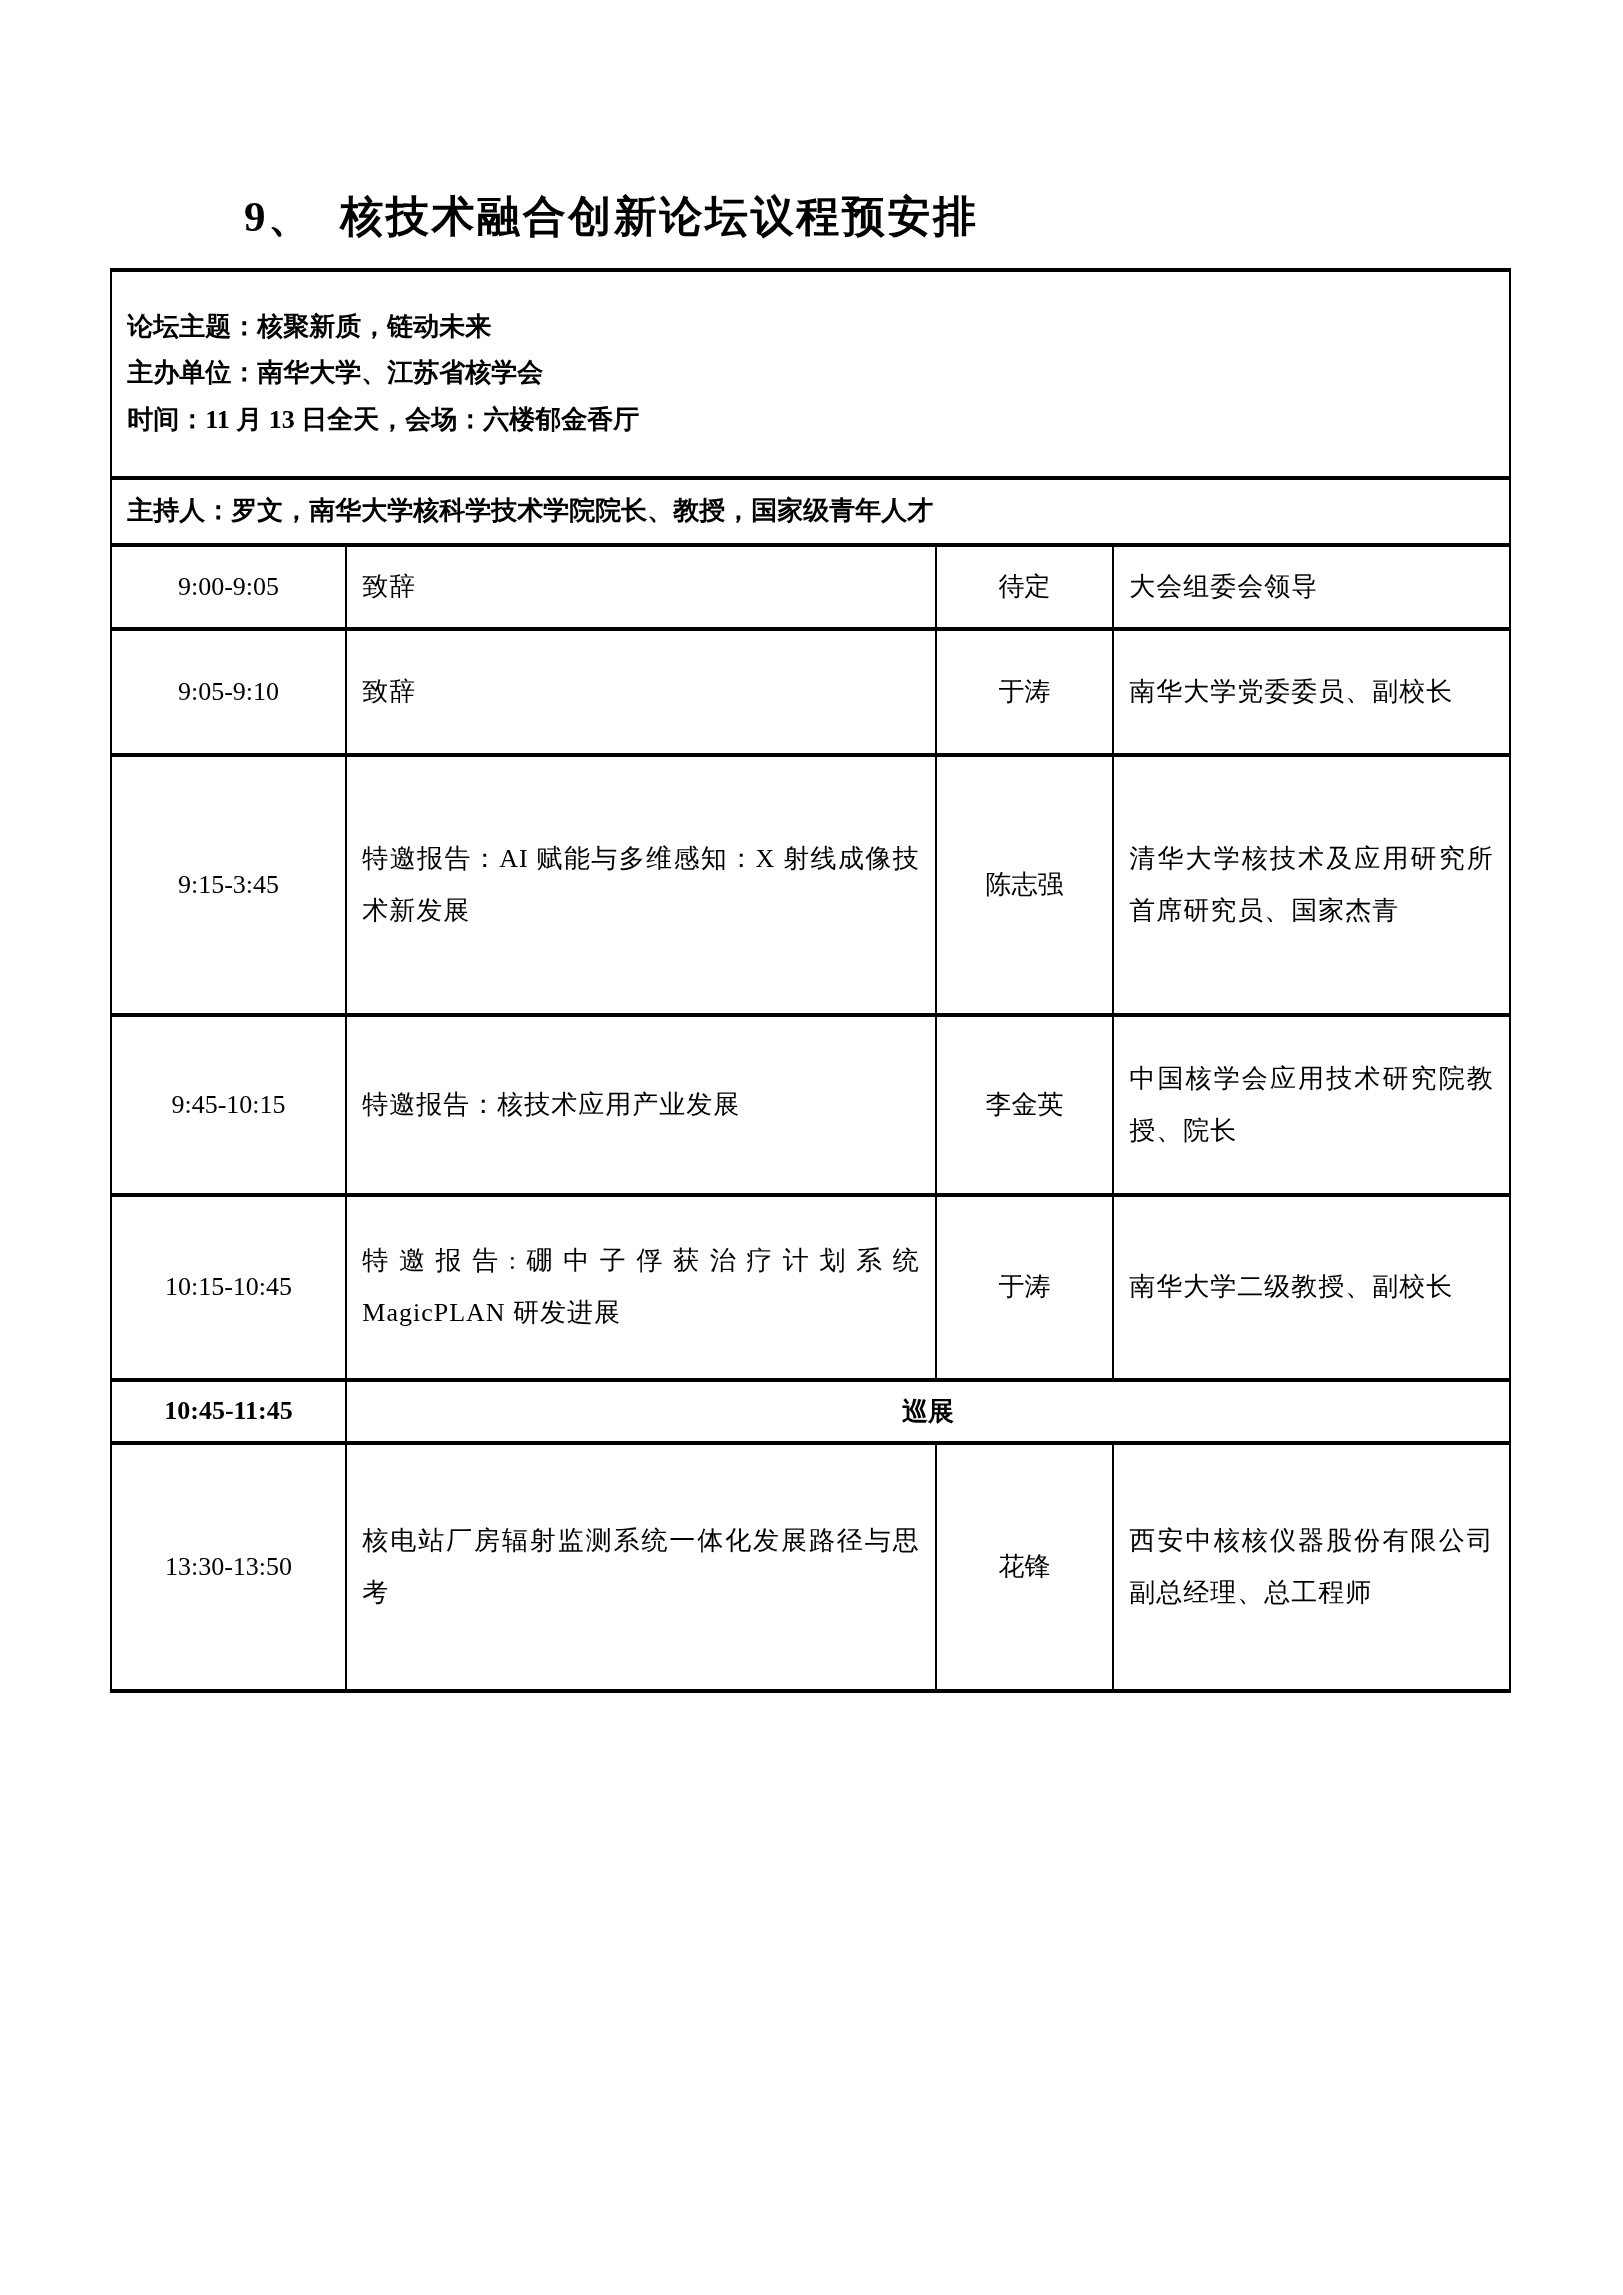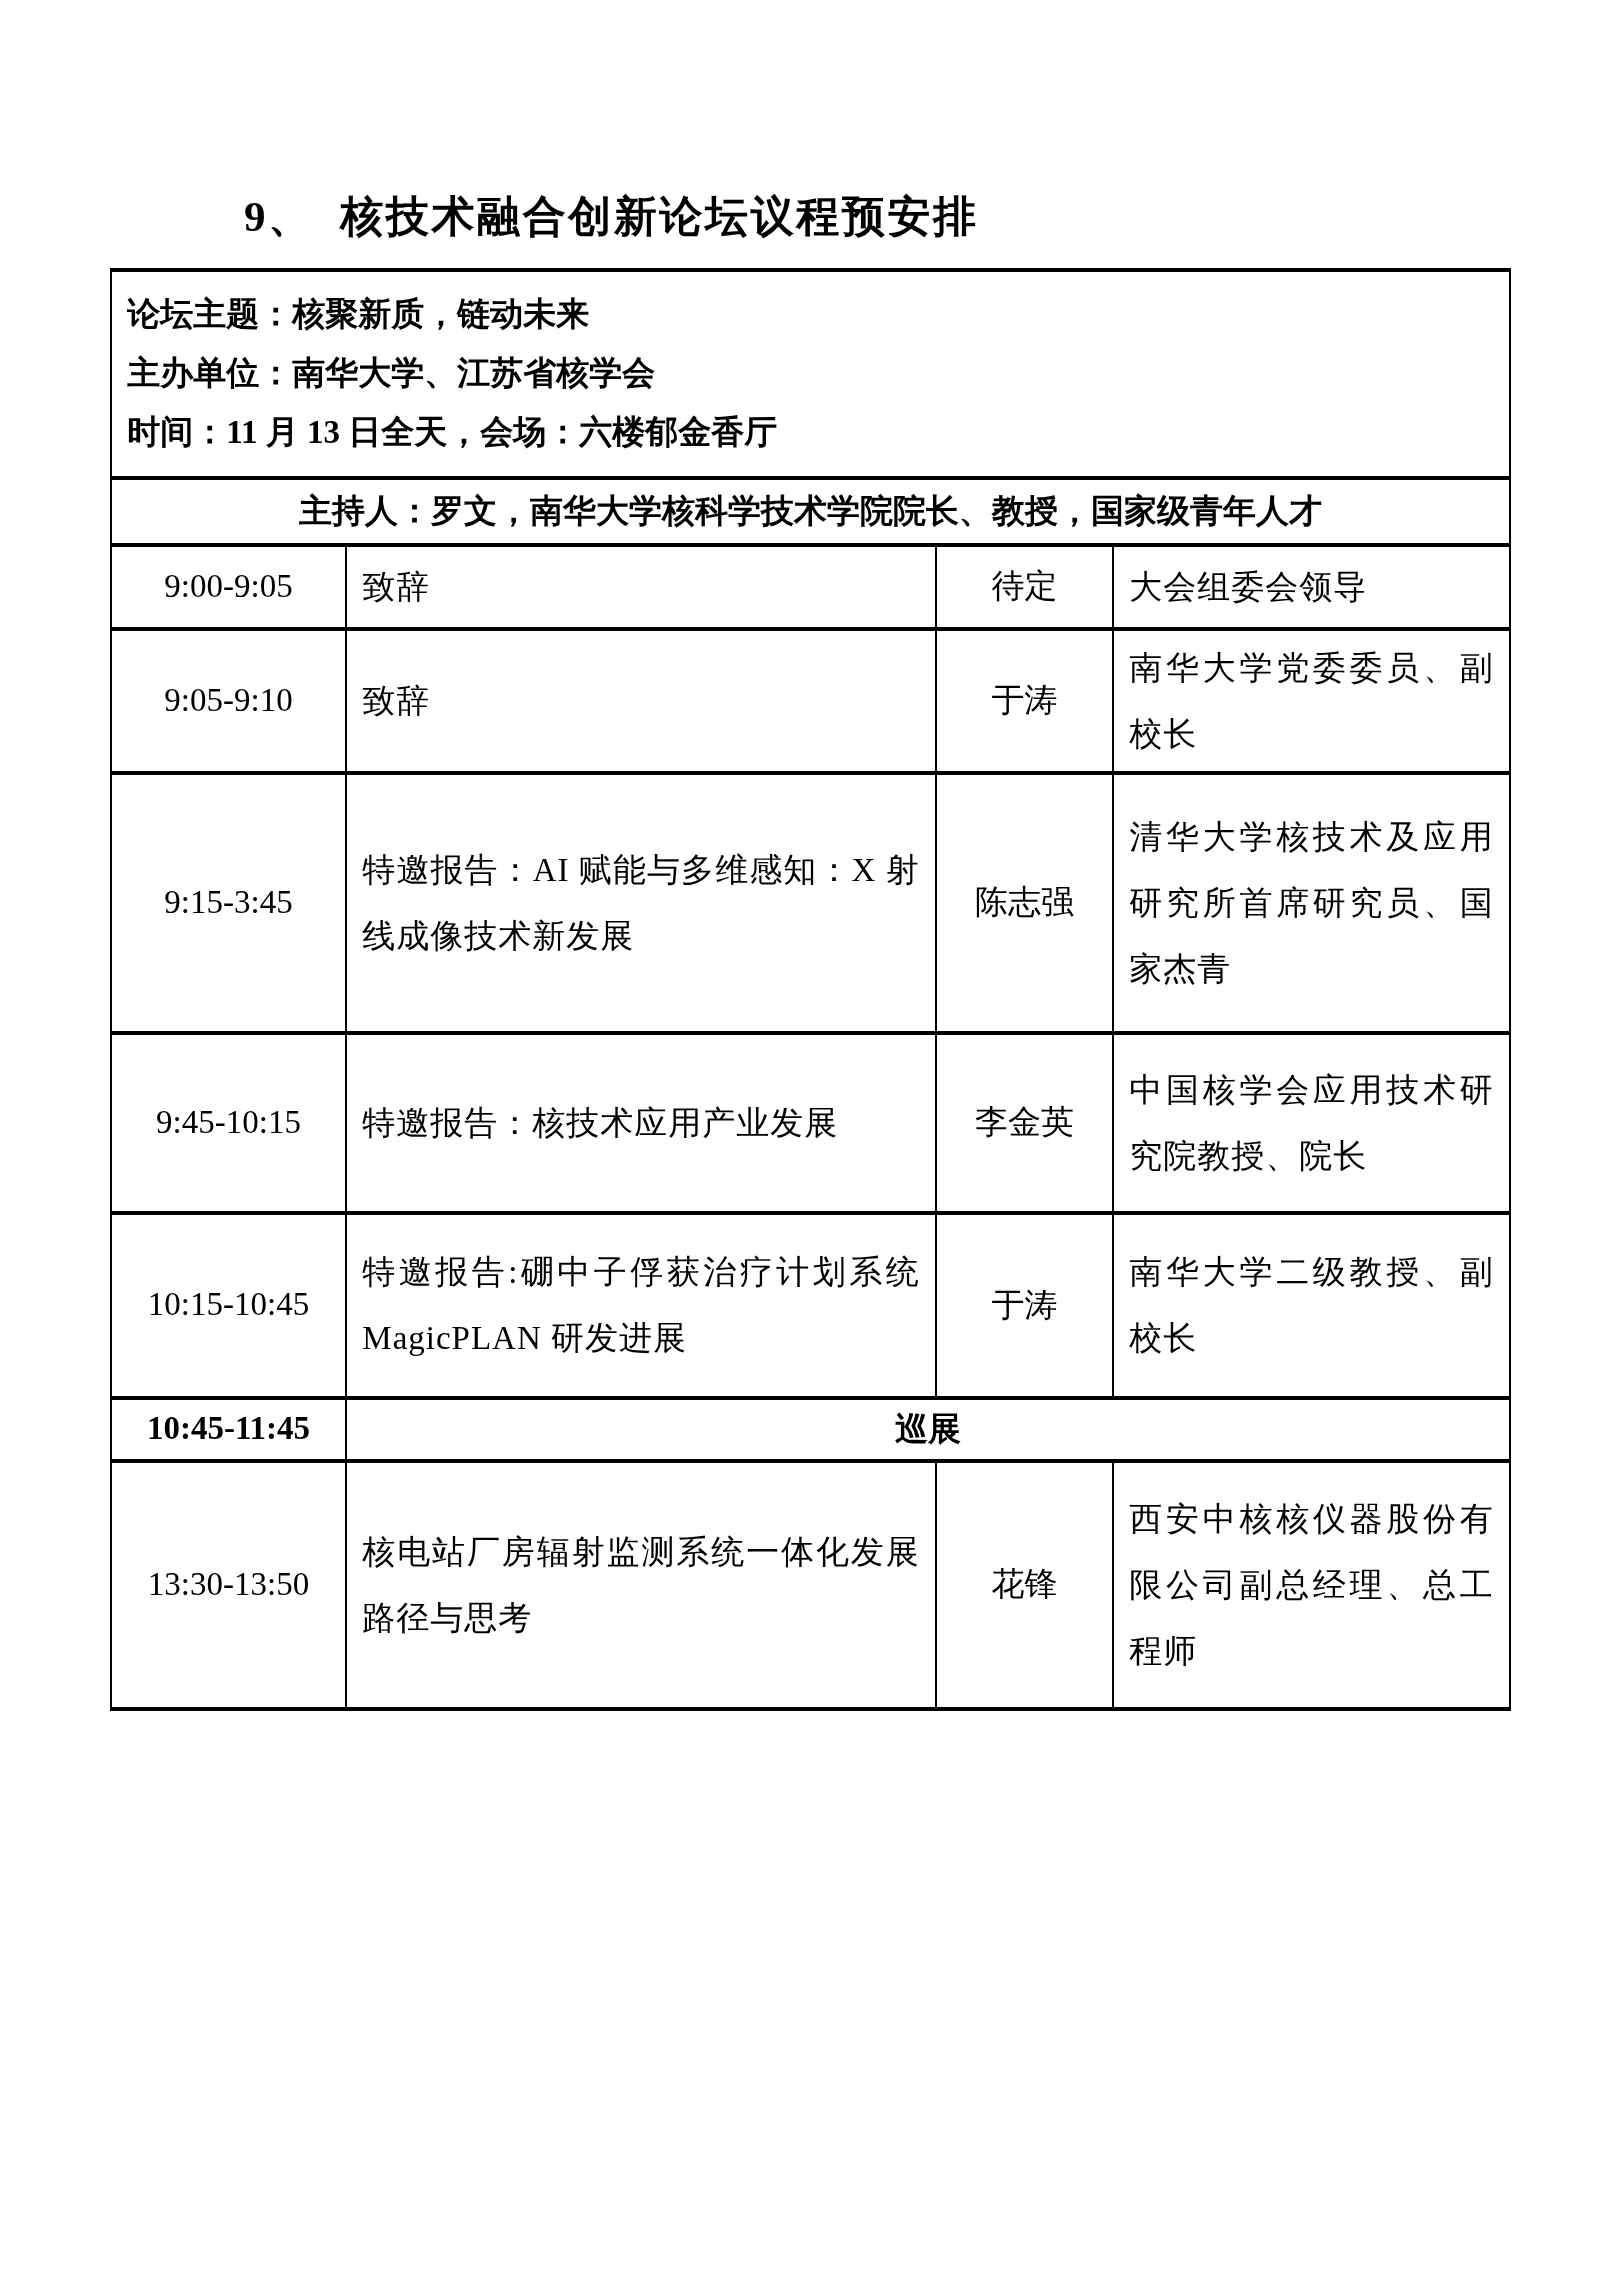--- a/index.html
+++ b/index.html
@@ -34,21 +34,21 @@
     width: 1399px;
     table-layout: fixed;
     border-collapse: collapse;
   }
   table.agenda td {
     border-left: 2px solid #000;
     border-right: 2px solid #000;
     border-top: 4.1px solid #000;
     border-bottom: 4.1px solid #000;
     vertical-align: middle;
-    font-size: 33px;
+    font-size: 26px;
     padding: 4.1px 15.3px;
     overflow: hidden;
   }
   td.info-cell {
     font-size: 38px;
     font-weight: bold;
     line-height: 1.78;
     padding: 9.2px 14.3px;
   }
   tr.header-row td {
@@ -69,21 +69,20 @@
     line-height: 1.2;
     white-space: nowrap;
     padding-left: 3.1px;
     padding-right: 3.1px;
   }
   td.presenter-cell {
     text-align: center;
     line-height: 1.6;
   }
   tr.moderator-row td {
-    text-align: center;
     font-weight: bold;
     line-height: 1.3;
   }
   tr.break-row td {
     font-weight: bold;
   }
   tr.break-row td.break-label-cell {
     text-align: center;
   }
 </style>

